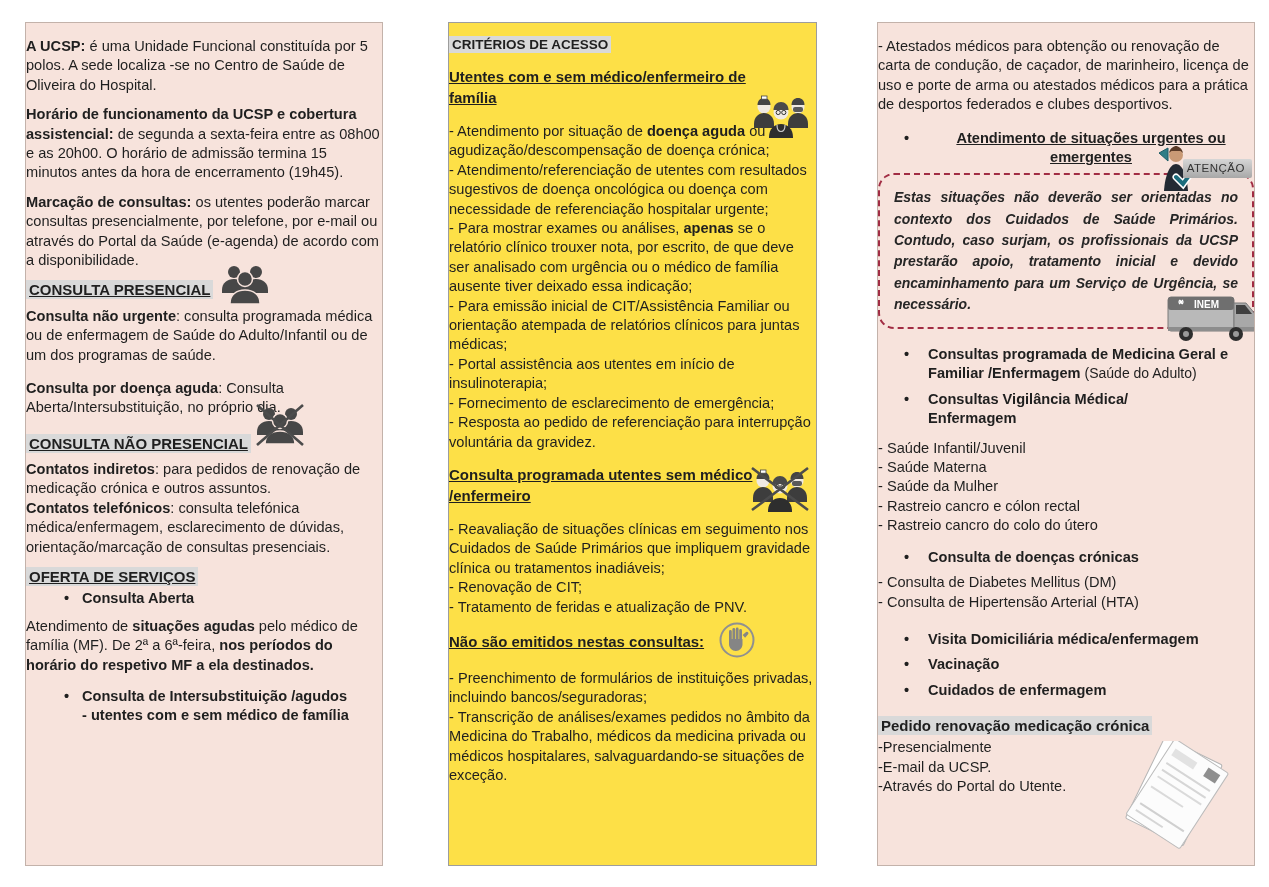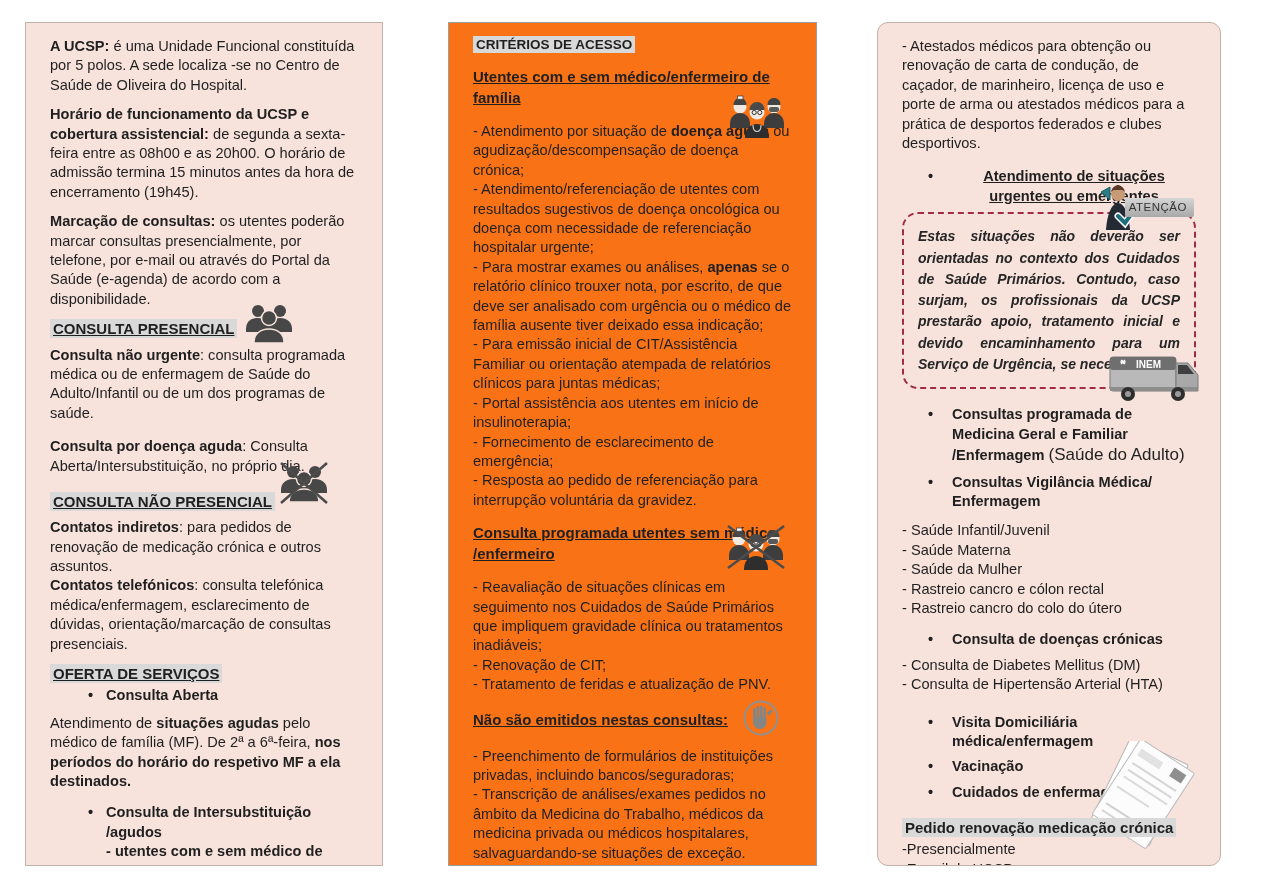--- a/index.html
+++ b/index.html
@@ -1,34 +1,34 @@
 <!DOCTYPE html>
 <html><head>
 <meta charset="utf-8">
 <style>
   html,body{margin:0;padding:0;}
   body{
     width:1269px;height:887px;position:relative;background:#ffffff;
     font-family:"Liberation Sans",sans-serif;color:#1f1f1f;overflow:hidden;
   }
   .panel{position:absolute;top:22px;height:844px;box-sizing:border-box;
-    padding:14px 24px;overflow:hidden;}
+    padding:14px 0;overflow:hidden;}
   .pink{background:#f7e3dc;border:1px solid #c3b2aa;}
-  .gray{background:#f97316;border:1px solid #9d9d9d;}
+  .gray{background:#fde047;border:1px solid #9d9d9d;}
   #p-left{left:25px;width:358px;}
   #p-mid{left:448px;width:369px;}
-  #p-right{left:877px;width:344px;border-radius:11px;}
+  #p-right{left:877px;width:378px;}
 
   .para,.item{margin:0 0 10px;font-size:14.6px;line-height:1.33;}
   .item{margin:0;}
   .b{font-weight:bold}
   .i{font-style:italic}
   .u{text-decoration:underline}
   .hl{background:#d9d9d9;padding:1px 3px;}
-  .sm{font-weight:normal;font-size:17px;}
+  .sm{font-weight:normal;font-size:14px;}
 
   .hdr{position:relative;font-size:15px;margin:0 0 6px;line-height:1.35;z-index:2;}
   .mt6{margin-top:6px}.mt8{margin-top:8px}.mt14{margin-top:14px}.mt16{margin-top:16px}.mt12{margin-top:16px}
   .mb2{margin-bottom:2px}.mb4{margin-bottom:4px}.mb12{margin-bottom:12px}.mb14{margin-bottom:14px}
   .mb18{margin-bottom:18px}.mb20{margin-bottom:20px}.mb22{margin-bottom:22px}.mb26{margin-bottom:26px}
 
   .bullet{position:relative;padding-left:56px;margin:0 0 8px;font-size:14.6px;line-height:1.33;}
   .bullet::before{content:"•";position:absolute;left:38px;font-weight:bold;}
   #p-right .bullet{padding-left:50px;margin-bottom:6px;}
   #p-right .bullet::before{left:26px;}

